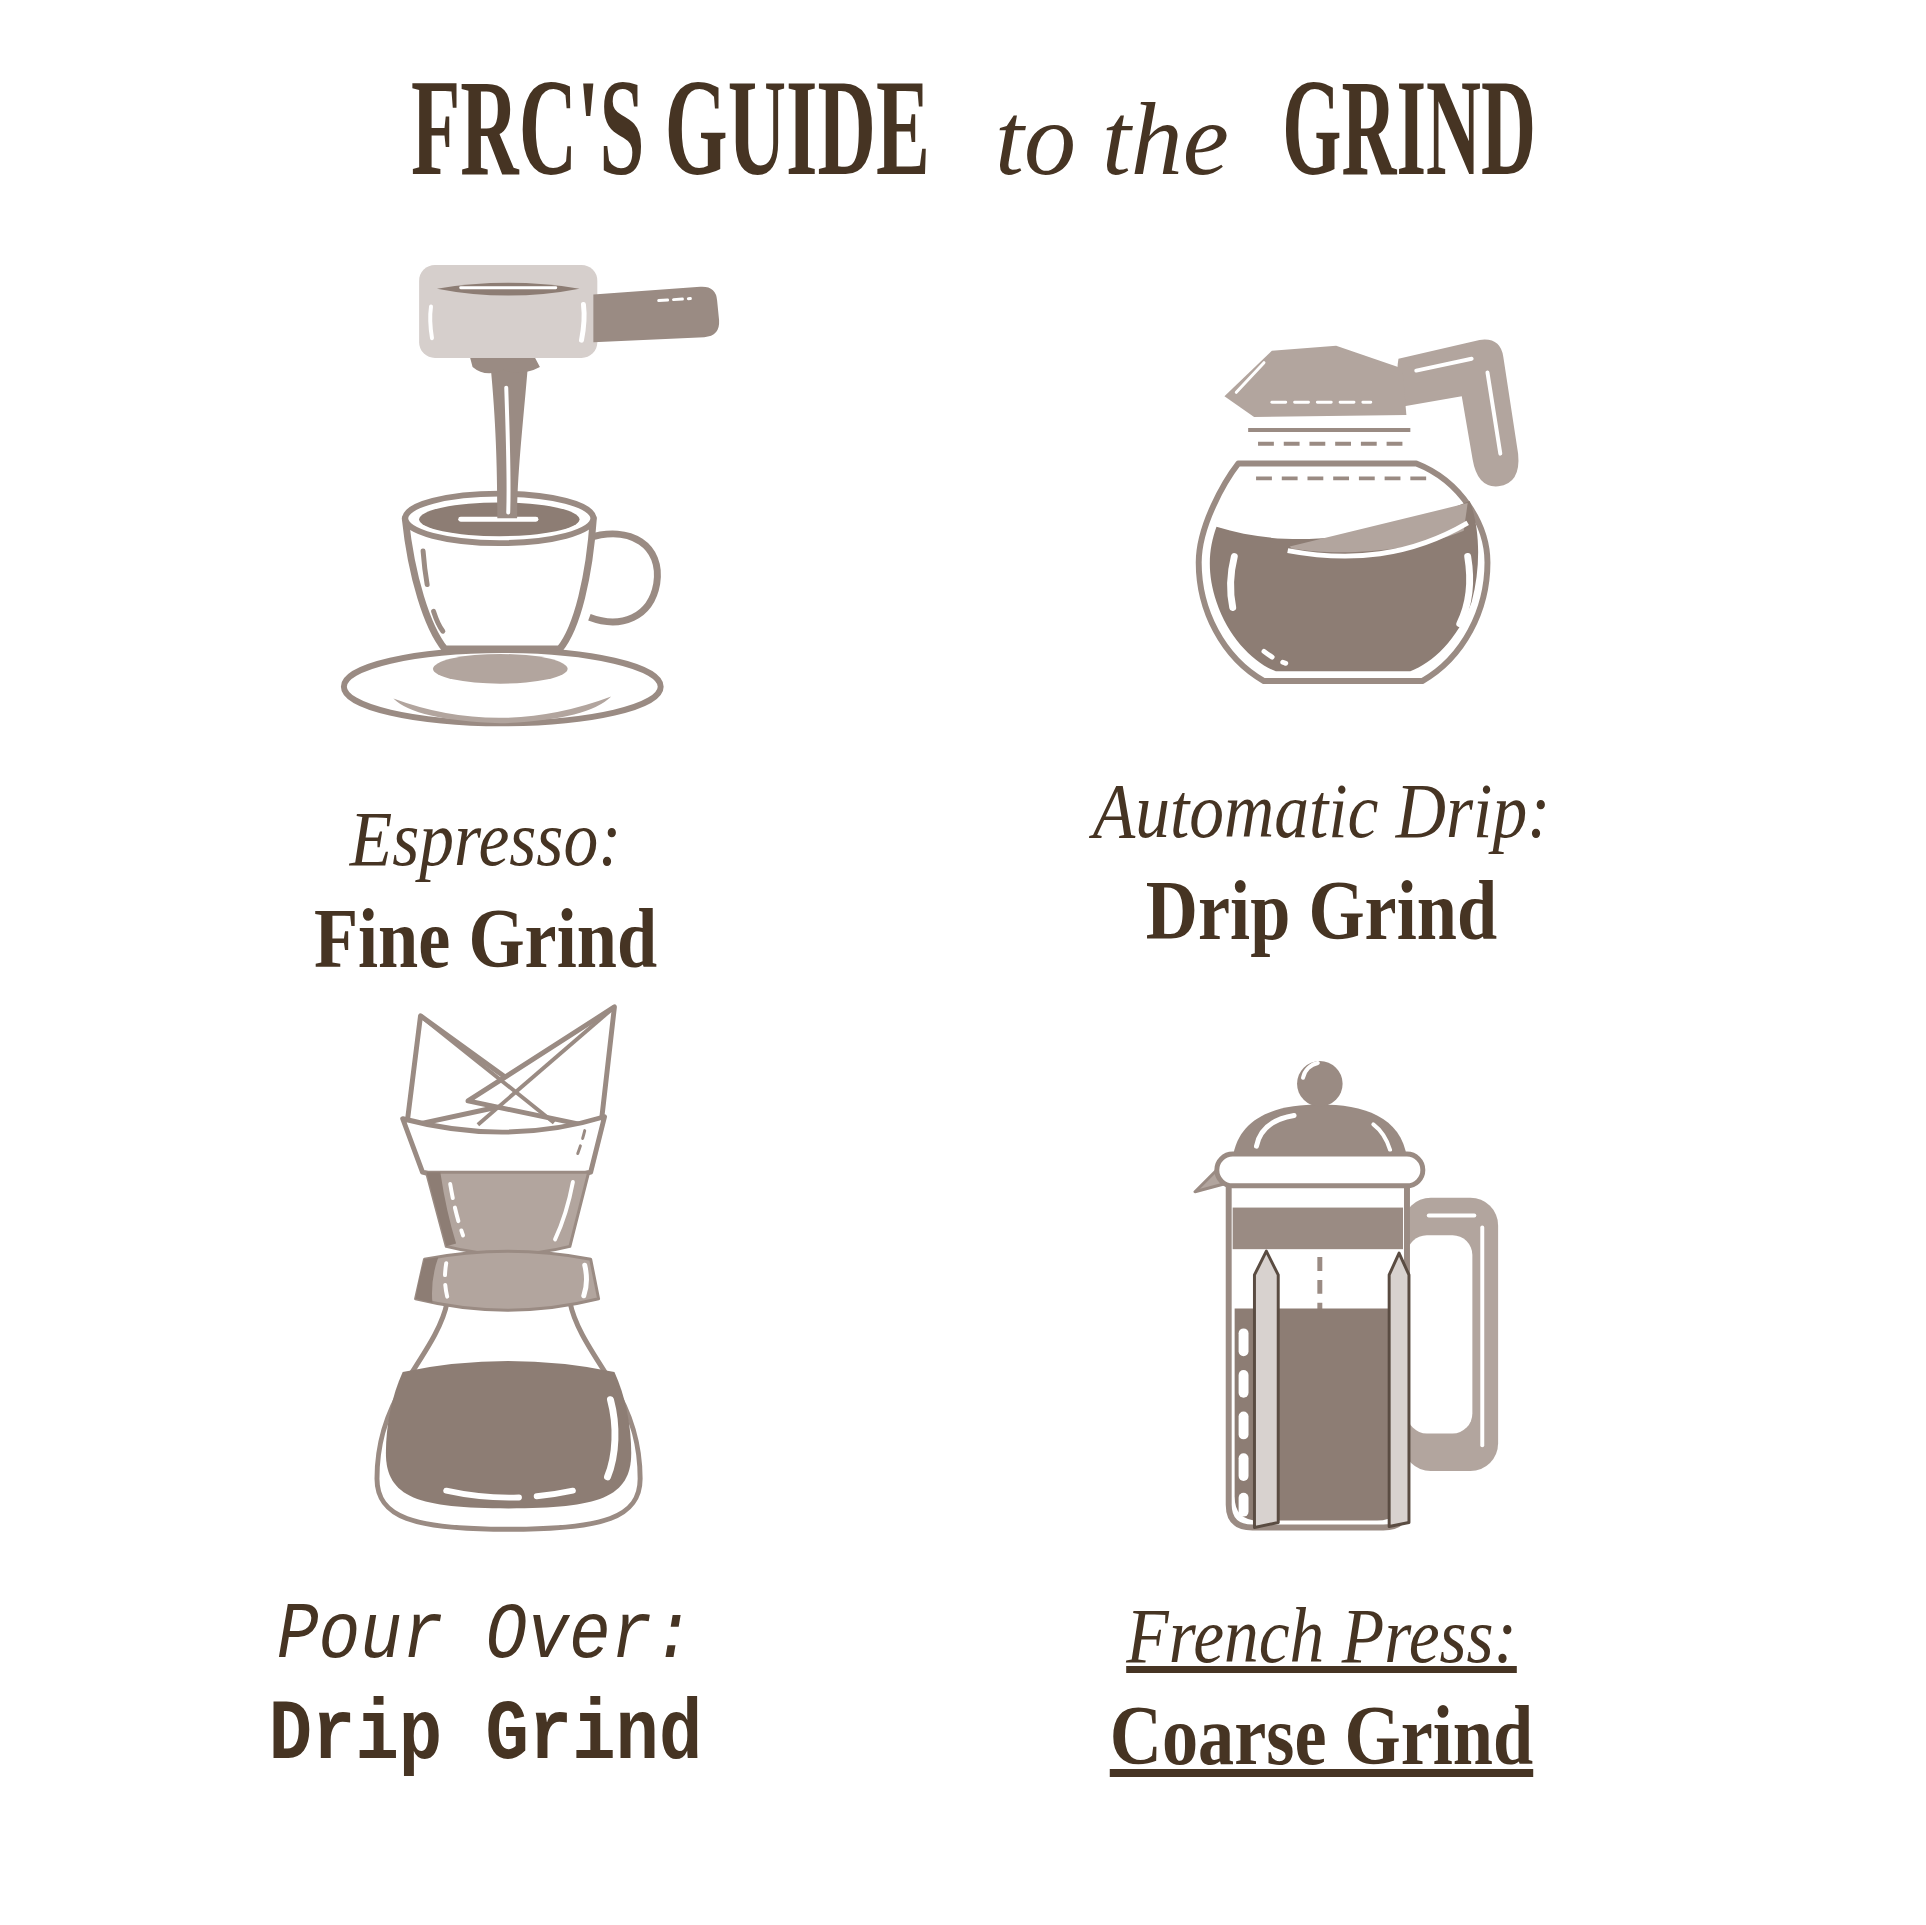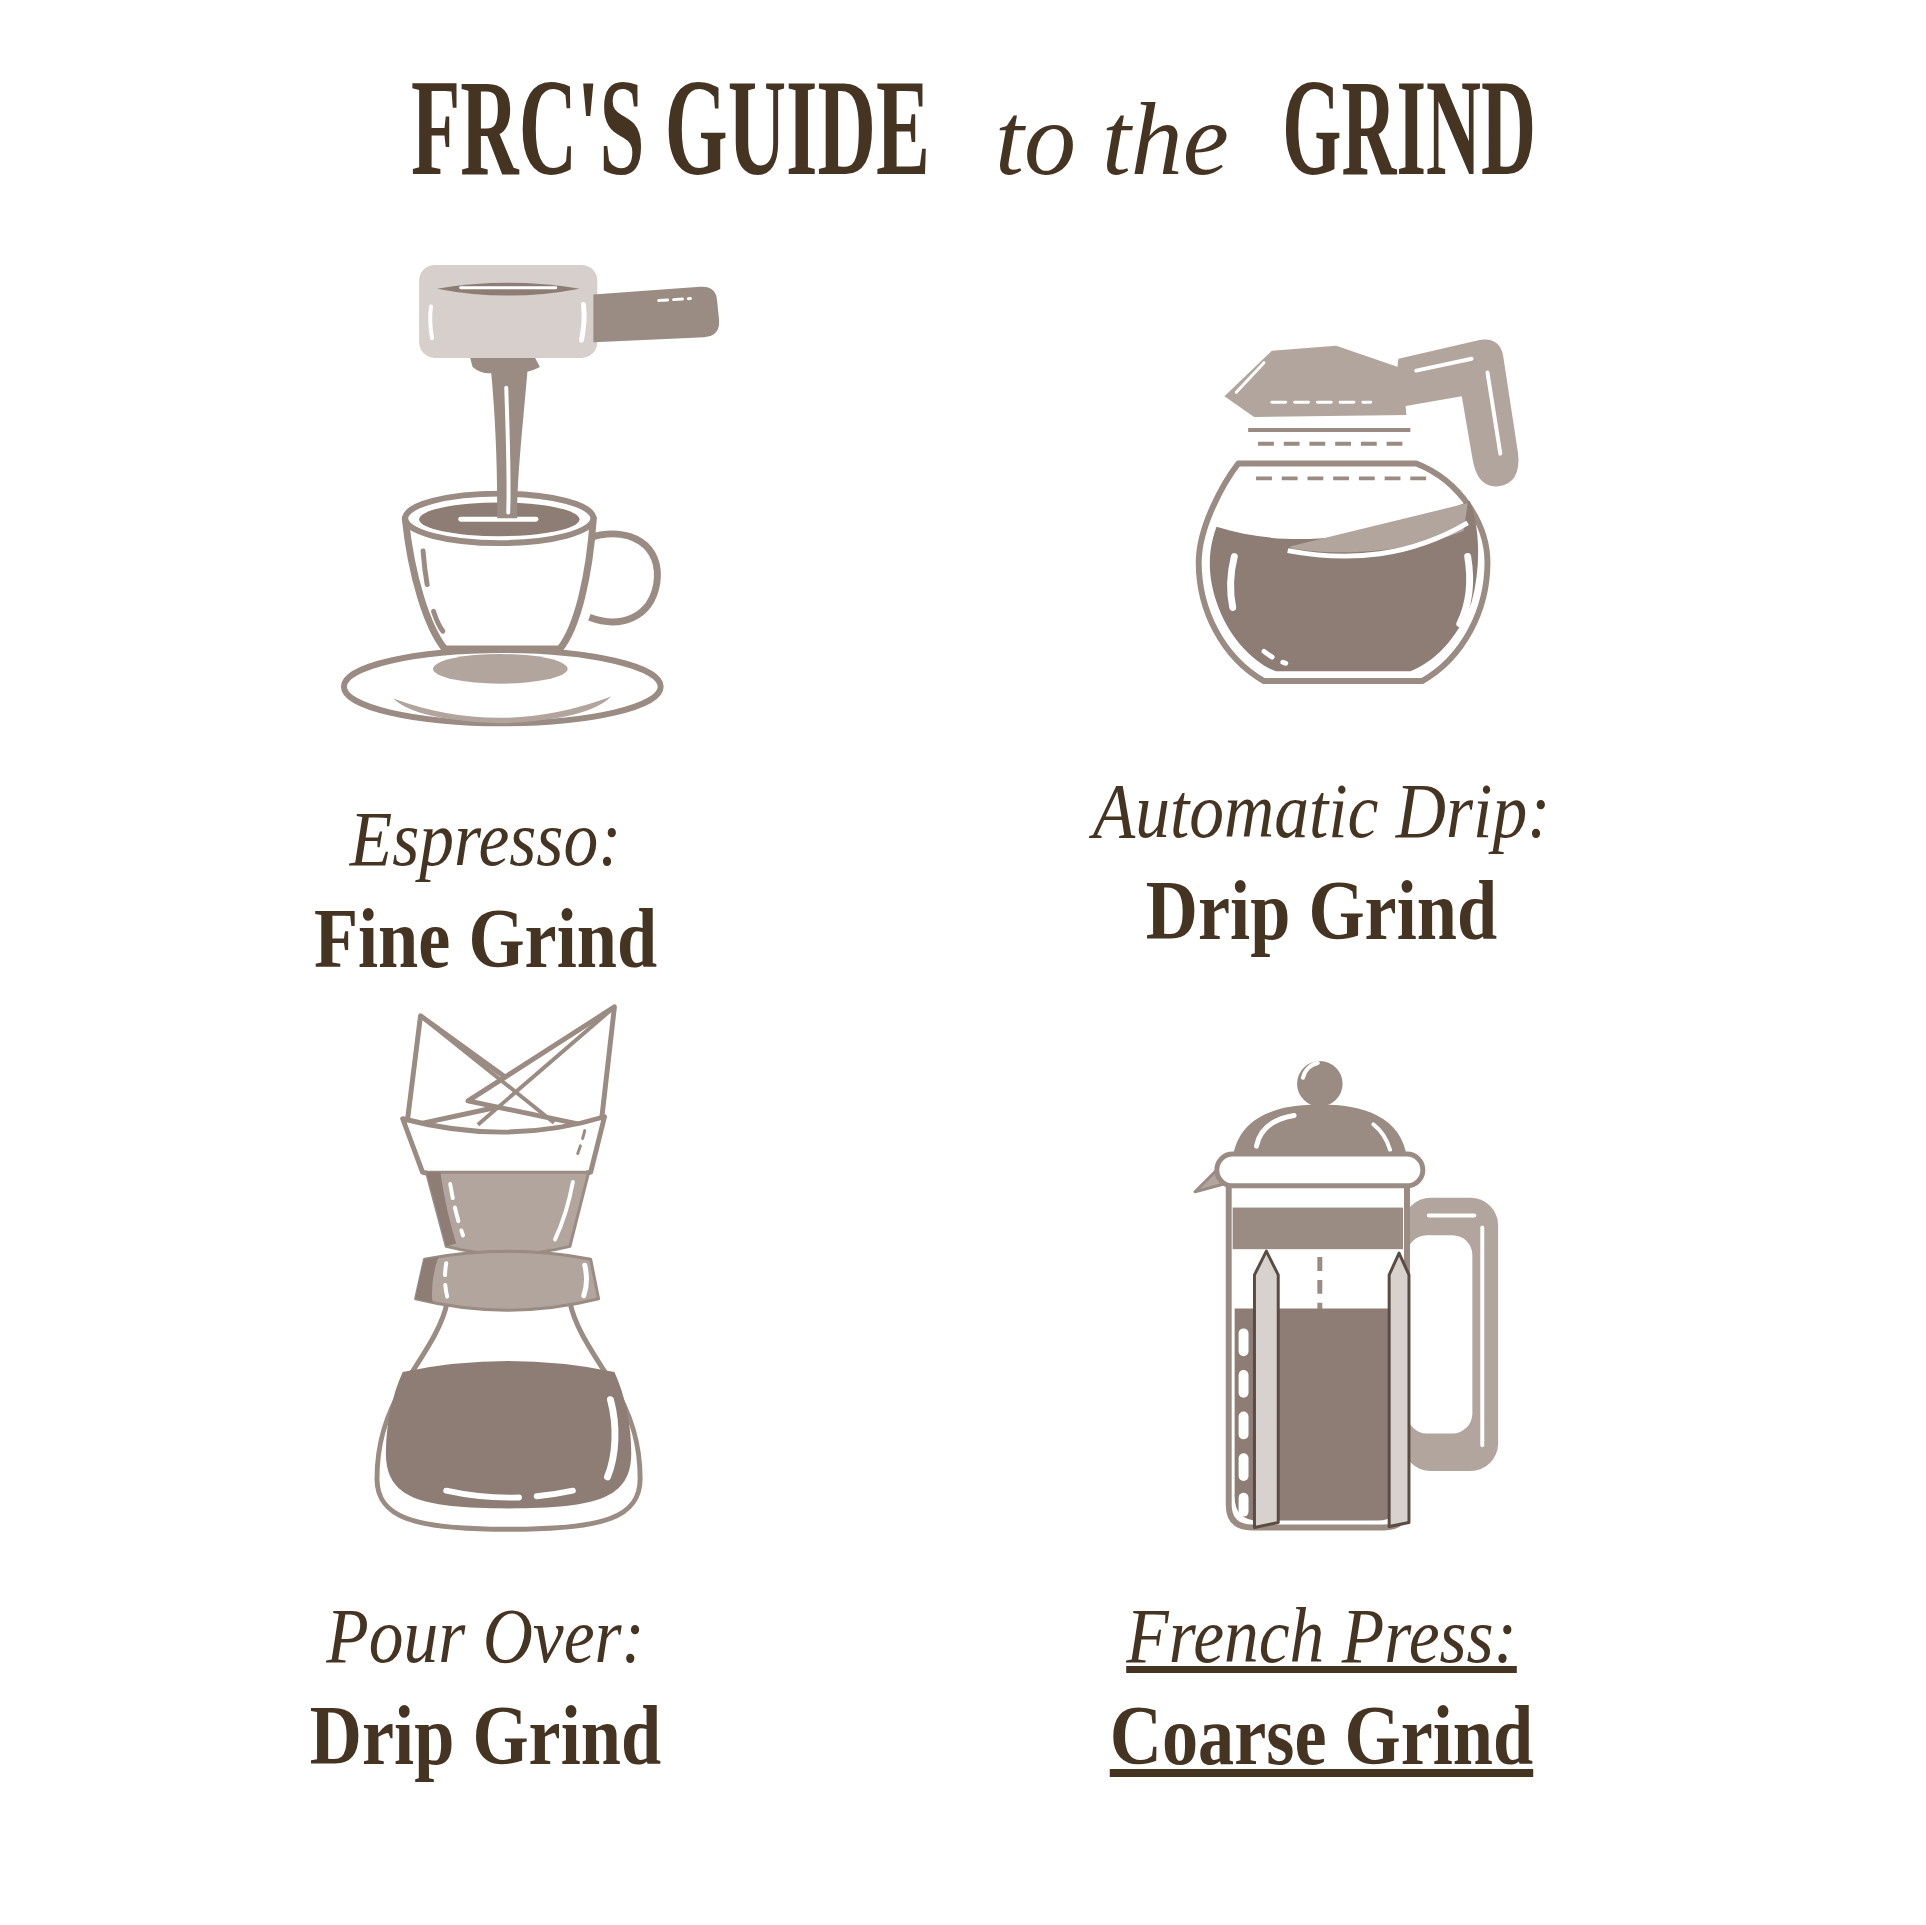--- a/index.html
+++ b/index.html
@@ -141,21 +141,21 @@
 <div class="card-label" style="left:139px;top:767px;margin-top:28px;">
   <div class="method">Espresso:</div>
   <div class="grind">Fine Grind</div>
 </div>
 
 <div class="card-label" style="left:975px;top:767px;">
   <div class="method">Automatic Drip:</div>
   <div class="grind">Drip Grind</div>
 </div>
 
-<div class="card-label" style="left:139px;top:1592px;">
+<div class="card-label" style="left:139px;top:1592px;font-family:Liberation Mono, monospace;">
   <div class="method">Pour Over:</div>
   <div class="grind">Drip Grind</div>
 </div>
 
 <div class="card-label" style="left:975px;top:1592px;text-decoration:underline;">
   <div class="method">French Press:</div>
   <div class="grind">Coarse Grind</div>
 </div>
 
 

